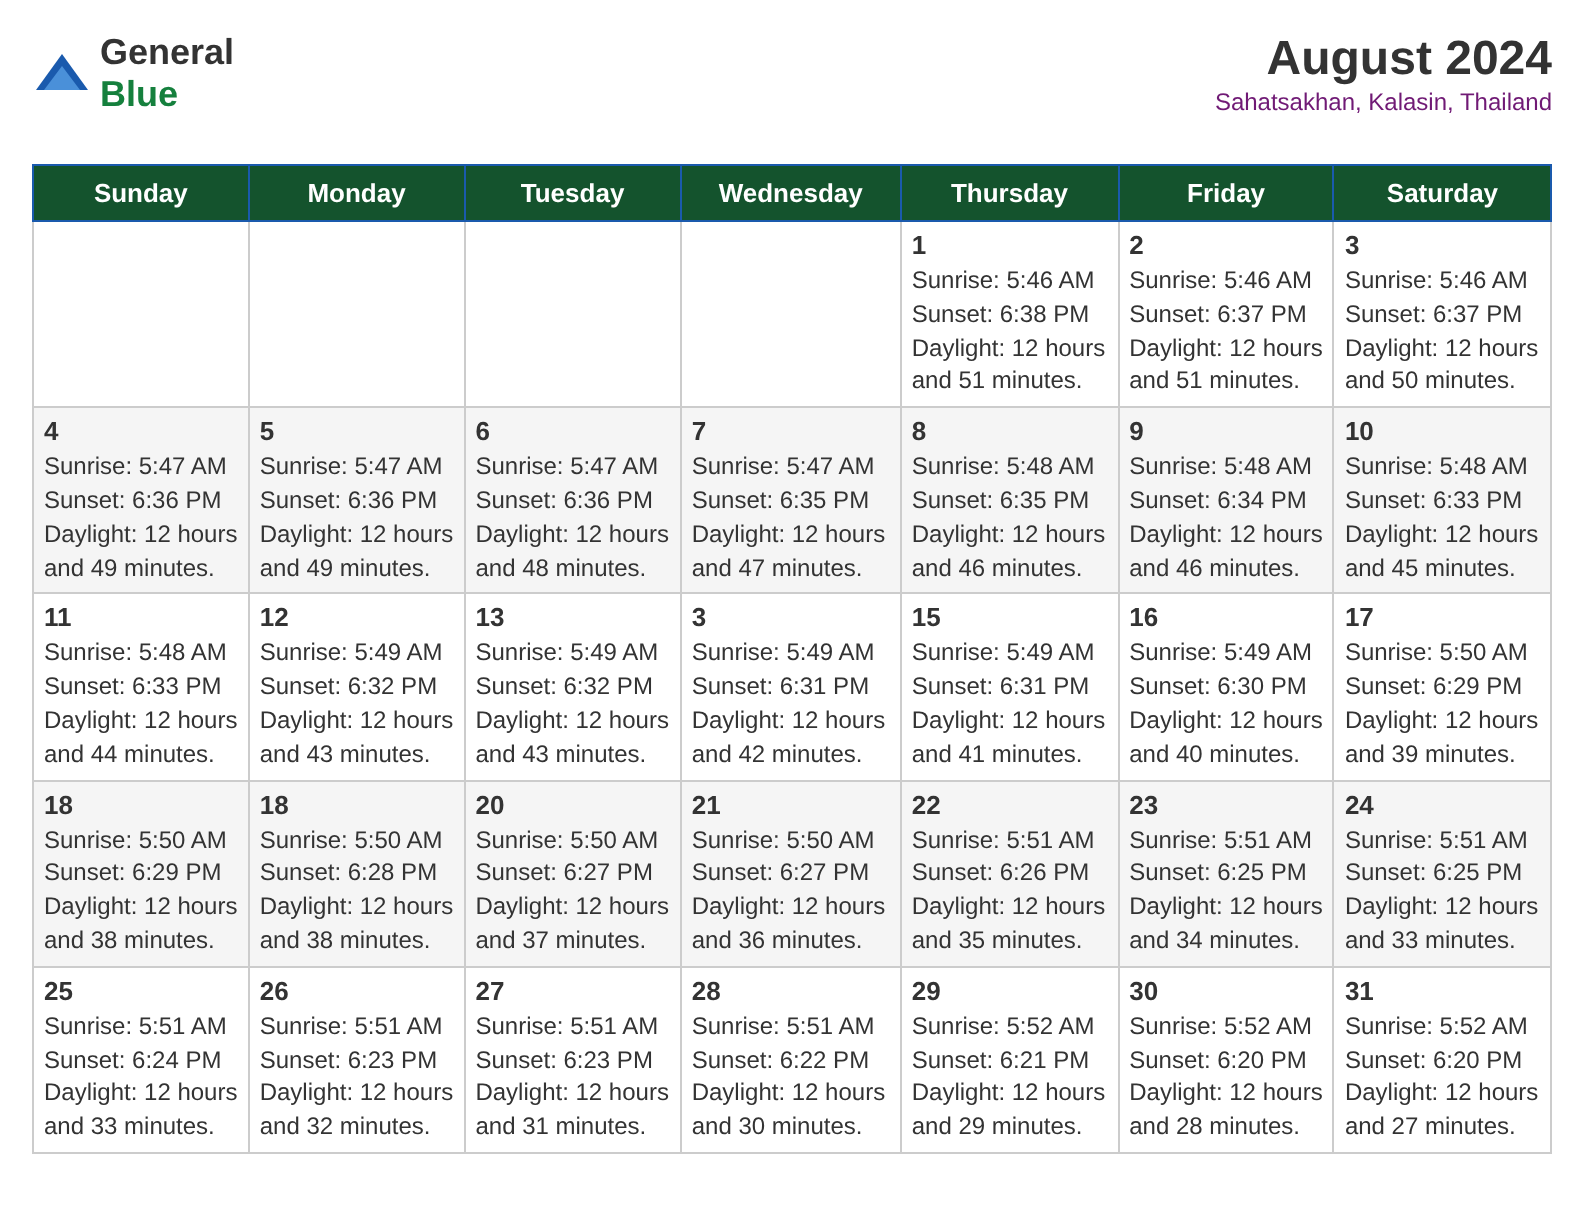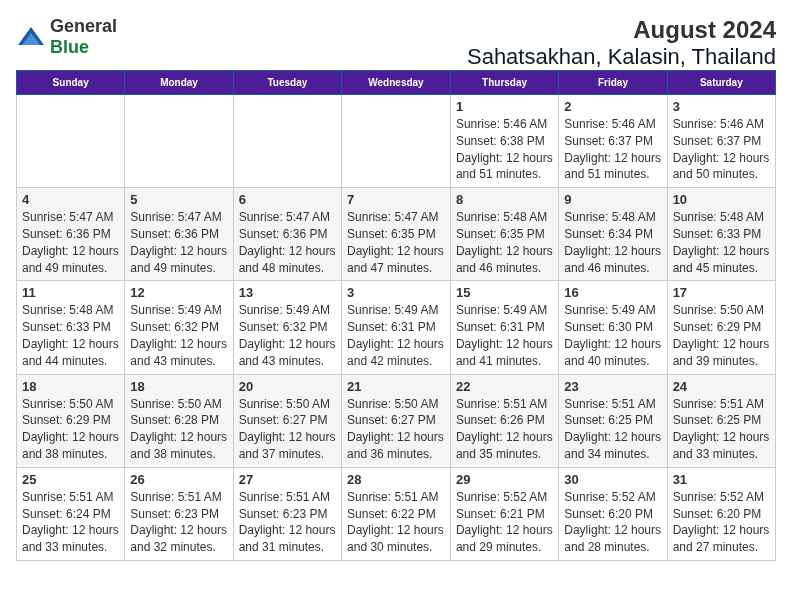--- a/index.html
+++ b/index.html
@@ -7,54 +7,54 @@
       font-family: Arial, sans-serif;
       background: #fff;
       width: 792px;
       min-height: 612px;
       padding: 16px;
     }
     .header-area {
       display: flex;
       justify-content: space-between;
       align-items: flex-start;
-      margin-bottom: 0;
+      margin-bottom: 24px;
     }
     .logo {
       display: flex;
       align-items: center;
       gap: 4px;
     }
     .logo-icon {
       width: 30px;
       height: 24px;
     }
     .title-area {
       text-align: right;
     }
     .main-title {
       font-size: 24px;
       font-weight: bold;
       color: #333;
     }
     .sub-title {
-      font-size: 22px;
-      color: #0f172a;
+      font-size: 12px;
+      color: #701a75;
     }
     table {
       width: 100%;
       border-collapse: collapse;
       font-size: 11px;
     }
     thead tr th {
-      background-color: #4c1d95;
+      background-color: #14532d;
       color: #fff;
       text-align: center;
       padding: 6px 4px;
-      font-size: 10px;
+      font-size: 13px;
       border: 1px solid #1a5aad;
     }
     tbody tr td {
       border: 1px solid #ccc;
       vertical-align: top;
       padding: 4px 5px;
       width: 113px;
       min-height: 70px;
       background: #fff;
     }

